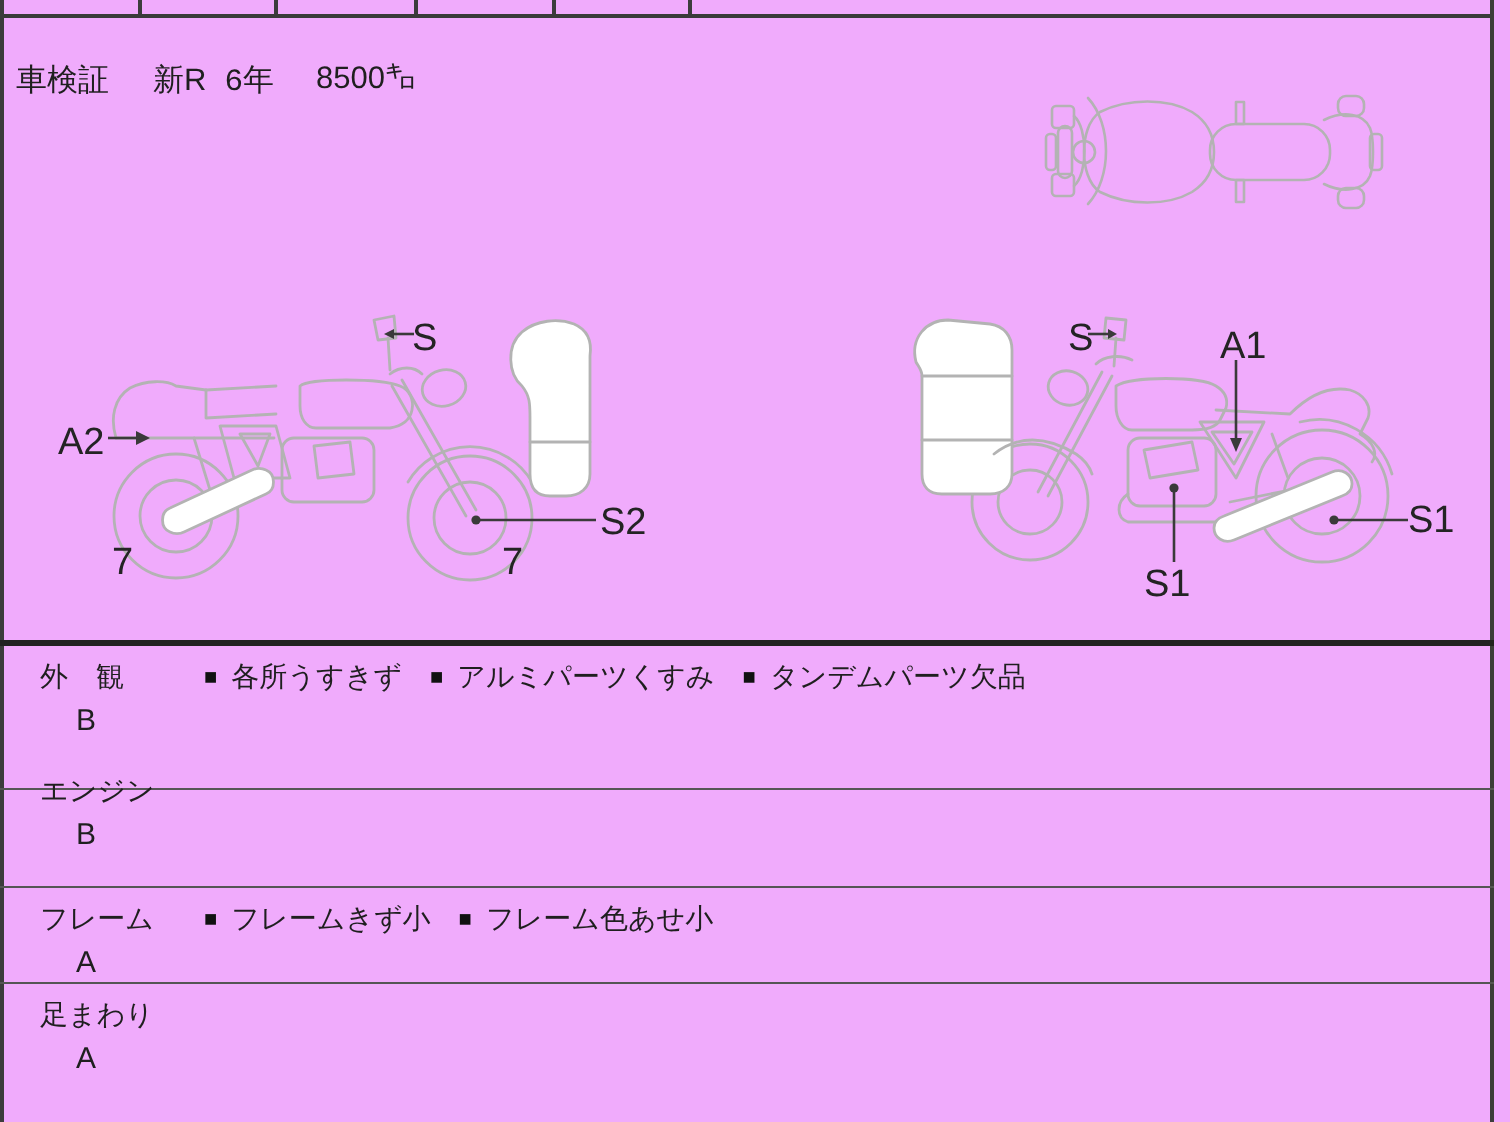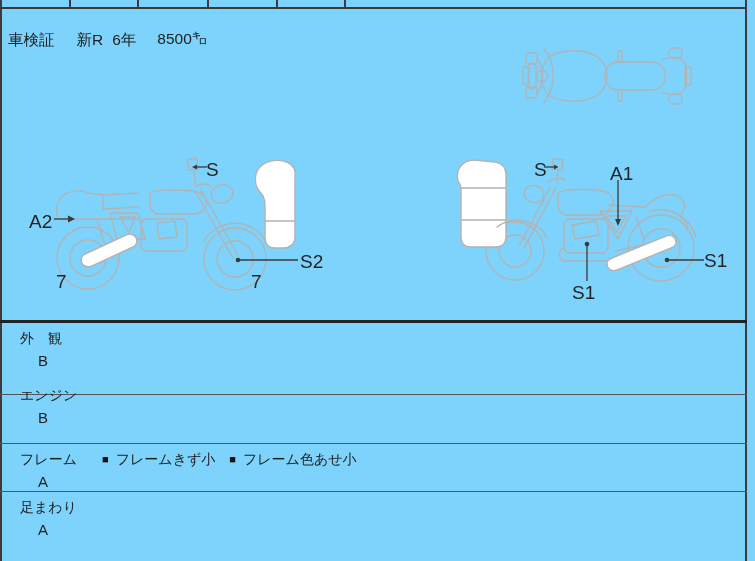--- a/index.html
+++ b/index.html
@@ -1,29 +1,29 @@
 <!DOCTYPE html>
 <html><head>
 <meta charset="utf-8">
 <style>
   html,body{margin:0;padding:0;background:#fff;}
   #sheet{
-    position:relative;width:755px;height:561px;background:#7dd3fc;overflow:hidden;
+    position:relative;width:755px;height:561px;background:#f0abfc;overflow:hidden;
     font-family:"Liberation Sans","DejaVu Sans",sans-serif;color:#1f1f1f;
   }
   
   .vline{position:absolute;width:2px;background:#3c3c3c;}
   .hline{position:absolute;height:2px;background:#3a3a3a;}
   .thin-hline{position:absolute;height:1px;background:#555;}
   .tick{position:absolute;top:0;width:2px;height:8px;background:#3c3c3c;}
 
   
   #shaken-info{position:absolute;left:8px;top:30px;font-size:15.5px;white-space:nowrap;display:flex;}
   #shaken-info .era{margin-left:22px;}
-  #shaken-info .year{margin-left:9px;}
+  #shaken-info .year{margin-left:9px;font-family:Liberation Mono, monospace;}
   #shaken-info .mileage{margin-left:21px;}
 
   
   .marker{position:absolute;font-size:19px;color:#242424;line-height:1;}
 
   svg{position:absolute;}
 
   
   .insp-row{position:absolute;left:2px;width:659px;}
   .insp-row .category{position:absolute;left:18px;top:7px;font-size:14px;white-space:nowrap;}
@@ -165,20 +165,21 @@
   <div class="marker" style="left:534px;top:160px;">S</div>
   <div class="marker" style="left:610px;top:164px;text-align:center;">A1</div>
   <div class="marker" style="left:704px;top:251px;">S1</div>
   <div class="marker" style="left:572px;top:283px;">S1</div>
 
   <div class="hline" style="left:0;top:320px;width:747px;height:3px;background:#222;"></div>
 
   <div class="insp-row" style="top:323px;height:71px;">
     <span class="category">外　観</span>
     <span class="grade">B</span>
+    <span class="items"><span class="bullet">■</span><span class="item-text">各所うすきず</span><span class="bullet">■</span><span class="item-text">アルミパーツくすみ</span><span class="bullet">■</span><span class="item-text">タンデムパーツ欠品</span></span>
   </div>
   <div class="thin-hline" style="left:0;top:394px;width:747px;"></div>
 
   <div class="insp-row" style="top:380px;height:48px;text-align:right;">
     <span class="category">エンジン</span>
     <span class="grade">B</span>
   </div>
   <div class="thin-hline" style="left:0;top:443px;width:747px;"></div>
 
   <div class="insp-row" style="top:444px;height:47px;">

